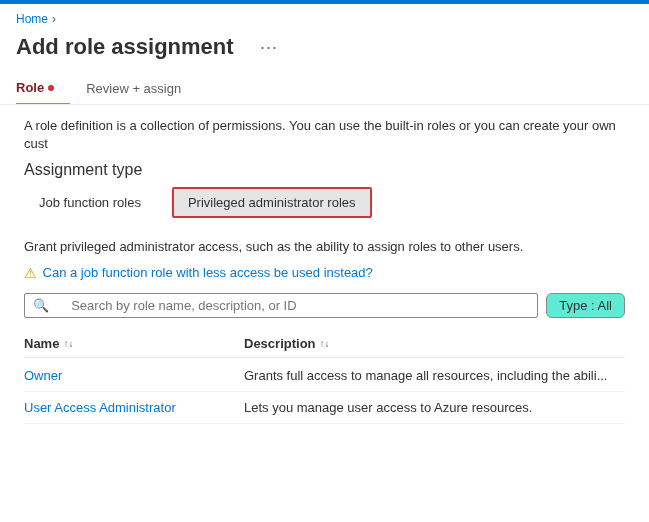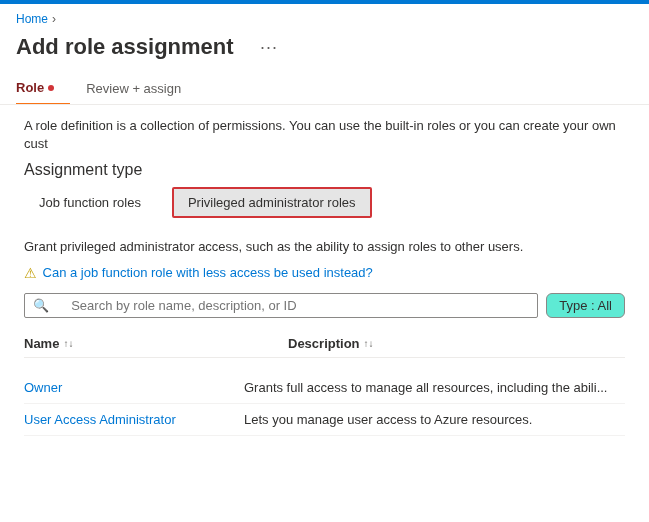--- a/index.html
+++ b/index.html
@@ -189,22 +189,21 @@
       color: #323130;
       cursor: pointer;
       white-space: nowrap;
     }
 
     .table-header {
       display: grid;
       grid-template-columns: 220px 1fr;
       padding: 6px 0;
       border-bottom: 1px solid #edebe9;
-      margin-bottom: 14px;
-      gap: 44px;
+      margin-bottom: 2px;
     }
     .col-header {
       font-size: 13px;
       font-weight: 600;
       color: #323130;
       display: flex;
       align-items: center;
       gap: 4px;
     }
     .sort-icon {

